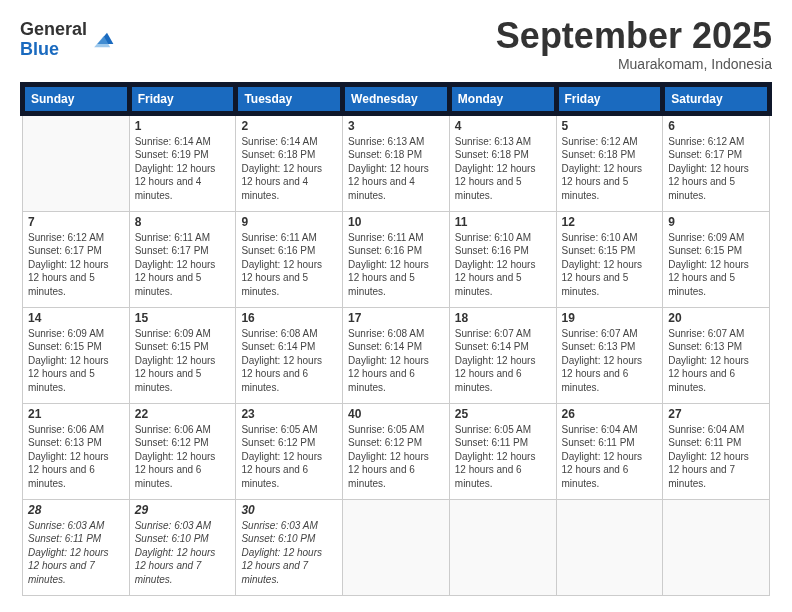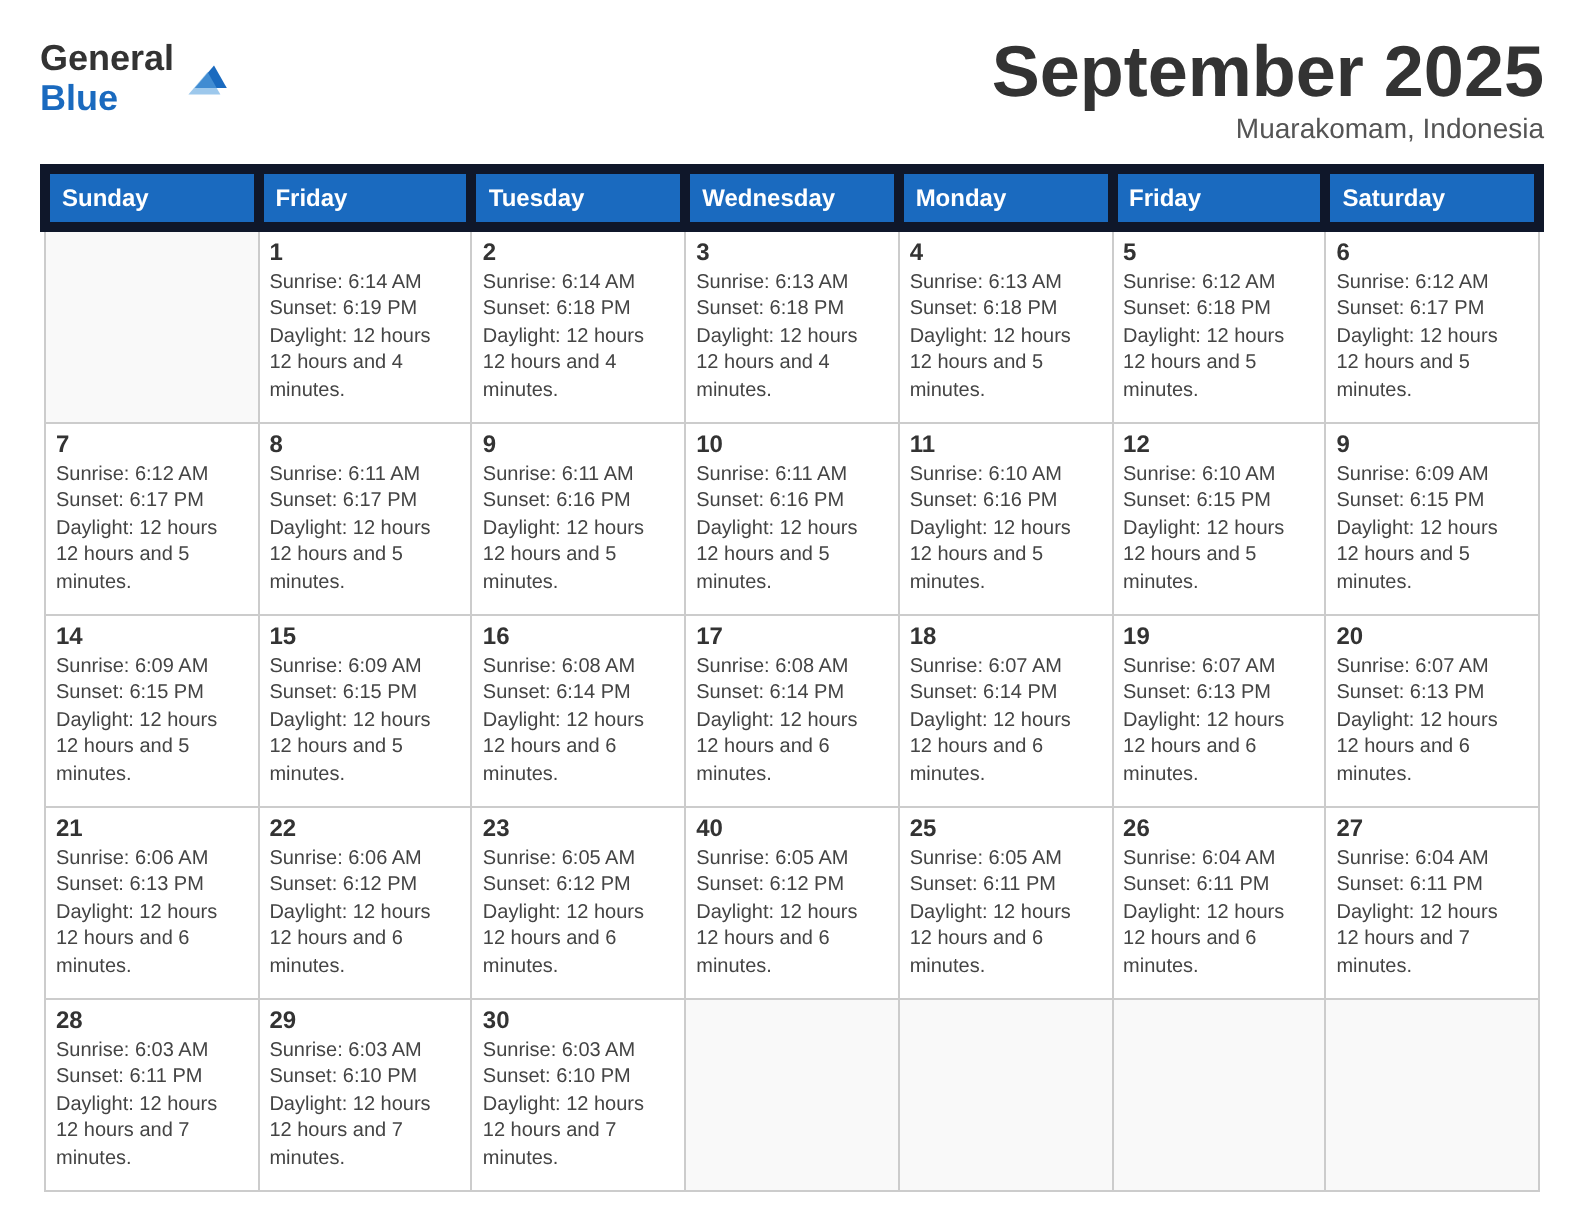--- a/index.html
+++ b/index.html
@@ -88,20 +88,21 @@
     .day-info {
       font-size: 10px;
       color: #444;
       line-height: 1.35;
     }
     .empty-cell {
       background: #f9f9f9;
     }
     tr:last-child td {
       height: 70px;
+      font-style: italic;
     }
   </style>
 </head>
 <body>
 
 <div class="page">
   <div class="header">
     <div class="logo">
       <div class="logo-text">
         <span class="logo-general">General</span>

